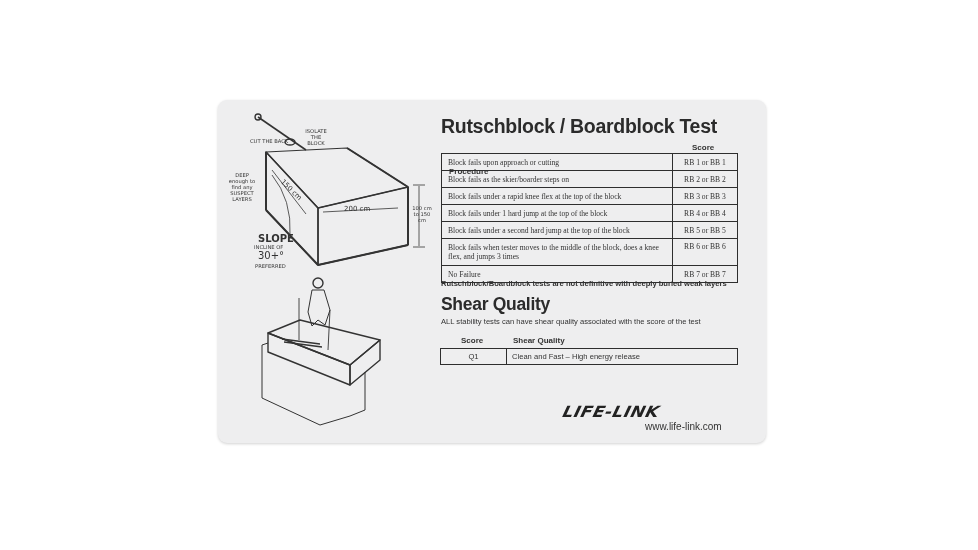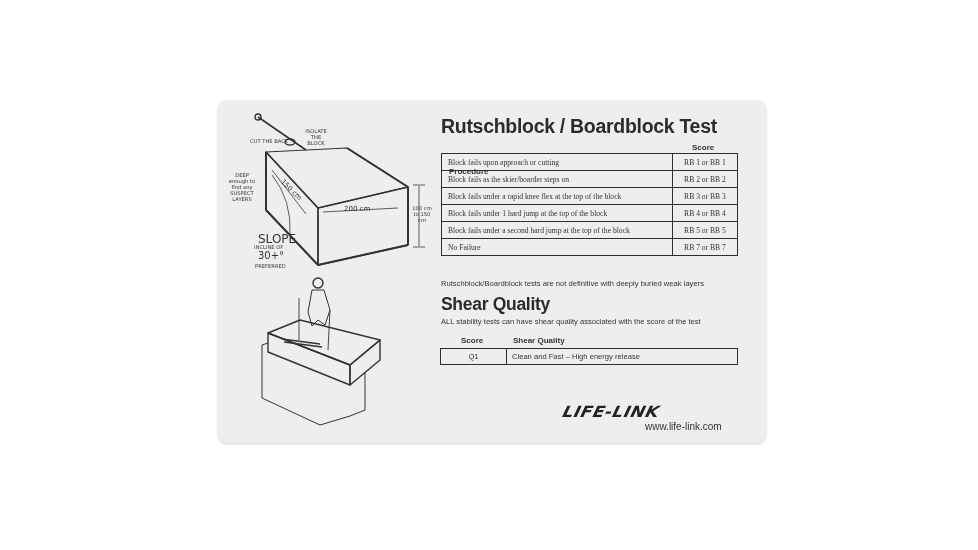--- a/index.html
+++ b/index.html
@@ -4,21 +4,21 @@
 <style>
   html,body{margin:0;padding:0;}
   body{width:978px;height:550px;background:#ffffff;position:relative;overflow:hidden;font-family:"Liberation Sans",sans-serif;color:#2a2a2a;}
   .card{position:absolute;left:218px;top:100px;width:548px;height:343px;background:#eeeeef;border-radius:9px;box-shadow:0 1px 3px rgba(0,0,0,0.18);}
   .illus{position:absolute;left:0;top:0;}
   .title{position:absolute;left:441px;top:115px;font-size:19.5px;font-weight:bold;color:#2b2b2b;letter-spacing:-0.3px;white-space:nowrap;}
   .hdr{position:absolute;font-size:8px;font-weight:bold;color:#333;}
   table.rb{position:absolute;left:441px;top:153px;width:297px;border-collapse:collapse;font-size:7.6px;color:#333;}
   table.rb td{border:1.6px solid #2e2e2e;padding:1px 6px;height:14px;line-height:9px;vertical-align:middle;font-family:Liberation Serif, serif;}
   table.rb td.sc{width:52px;text-align:center;}
-  .note{position:absolute;left:441px;top:279px;font-size:7.6px;color:#333;white-space:nowrap;}
+  .note{position:absolute;left:441px;top:279px;font-size:7.6px;color:#333;white-space:nowrap;font-weight:bold;}
   .sq-title{position:absolute;left:441px;top:294px;font-size:17.5px;font-weight:bold;color:#2b2b2b;letter-spacing:-0.3px;}
   .sq-sub{position:absolute;left:441px;top:317px;font-size:7.6px;color:#333;white-space:nowrap;}
   table.sq{position:absolute;left:440px;top:348px;width:298px;border-collapse:collapse;font-size:7.6px;color:#333;}
   table.sq td{border:1.6px solid #2e2e2e;padding:1px 5px;height:13px;line-height:9px;margin-top:29px;}
   table.sq td.sc{width:55px;text-align:center;}
   .logo{position:absolute;left:563px;top:402px;font-size:17px;font-weight:900;font-style:italic;color:#222;letter-spacing:0.5px;transform:skewX(-14deg) scaleY(0.9);white-space:nowrap;font-family:"DejaVu Sans",sans-serif;}
   .url{position:absolute;left:645px;top:421px;font-size:10px;font-weight:normal;color:#333;white-space:nowrap;}
   .lbl{position:absolute;font-family:"DejaVu Sans",sans-serif;font-size:5.2px;color:#333;text-align:center;line-height:6px;white-space:nowrap;}
 </style>
 </head>
@@ -63,21 +63,21 @@
     <line x1="284" y1="342" x2="322" y2="347" stroke-width="1.3"></line>
   </g>
 </svg>
 
 <div class="lbl" style="left:250px;top:138px;">CUT THE BACK</div>
 <div class="lbl" style="left:303px;top:128px;width:26px;white-space:normal;">ISOLATE THE BLOCK</div>
 <div class="lbl" style="left:227px;top:172px;width:30px;white-space:normal;">DEEP enough to find any SUSPECT LAYERS</div>
 <div class="lbl" style="left:278px;top:187px;font-size:7px;transform:rotate(45deg);">150 cm</div>
 <div class="lbl" style="left:344px;top:206px;font-size:7px;">200 cm</div>
 <div class="lbl" style="left:410px;top:205px;width:24px;white-space:normal;">100 cm to 150 cm</div>
-<div class="lbl" style="left:258px;top:236px;font-weight:normal;font-size:12px;">SLOPE</div>
+<div class="lbl" style="left:258px;top:236px;font-weight:bold;font-size:10px;">SLOPE</div>
 <div class="lbl" style="left:254px;top:244px;">INCLINE OF</div>
 <div class="lbl" style="left:258px;top:251px;font-size:10px;line-height:10px;">30+°</div>
 <div class="lbl" style="left:255px;top:263px;">PREFERRED</div>
 
 <div class="title">Rutschblock / Boardblock Test</div>
 <div class="hdr" style="left:449px;top:143px;margin-top:24px;">Procedure</div>
 <div class="hdr" style="left:692px;top:143px;">Score</div>
 
 <table class="rb">
   <tbody>
@@ -95,20 +95,24 @@
       </tr>
   <tr>
         <td>Block fails under 1 hard jump at the top of the block</td>
         <td class="sc">RB 4 or BB 4</td>
       </tr>
   <tr>
         <td>Block fails under a second hard jump at the top of the block</td>
         <td class="sc">RB 5 or BB 5</td>
       </tr>
   <tr>
+        <td style="height:24px;">Block fails when tester moves to the middle of the block, does a knee flex, and jumps 3 times</td>
+        <td class="sc" style="vertical-align:top;padding-top:3px;">RB 6 or BB 6</td>
+      </tr>
+  <tr>
         <td>No Failure</td>
         <td class="sc">RB 7 or BB 7</td>
       </tr>
 </tbody>
   </table>
 
 <div class="note">Rutschblock/Boardblock tests are not definitive with deeply buried weak layers</div>
 
 <div class="sq-title">Shear Quality</div>
 <div class="sq-sub">ALL stability tests can have shear quality associated with the score of the test</div>

